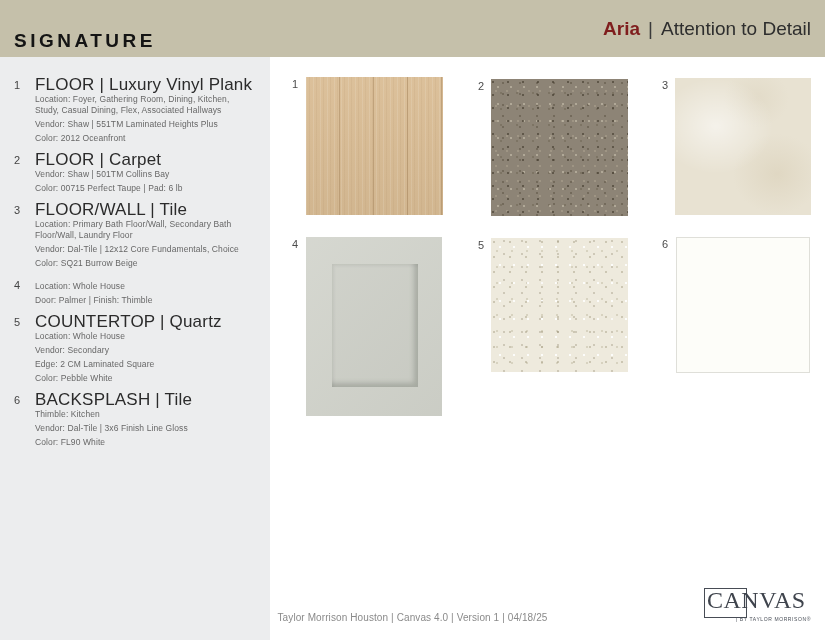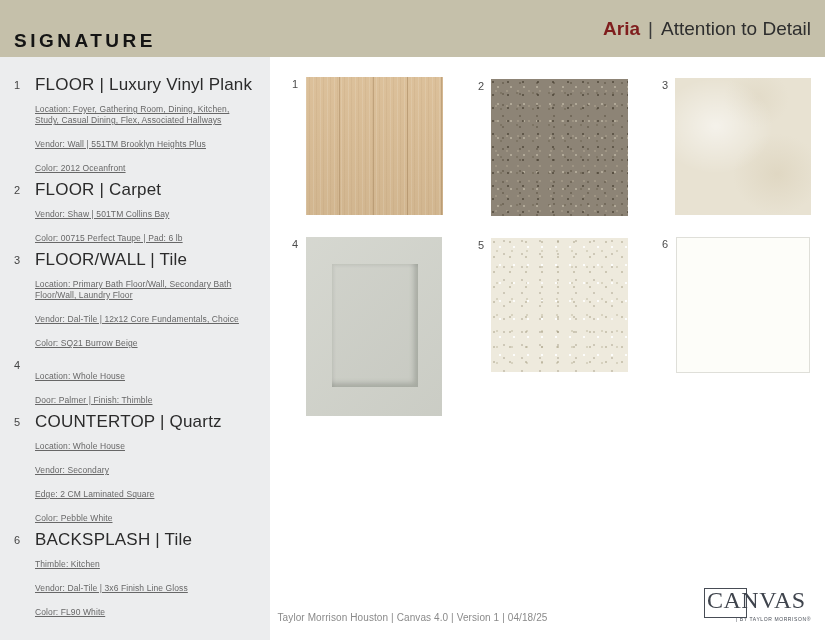--- a/index.html
+++ b/index.html
@@ -24,21 +24,21 @@
   .collection .tagline { color:#2e2e2e; }
 
   
   .sidebar {
     position:absolute; top:57px; left:0; width:270px; height:583px;
     padding:21px 12px 0 14px;
   }
   .spec-item { display:grid; grid-template-columns:21px 1fr; margin-bottom:9px; }
   .spec-number { font-size:11px; color:#444; padding-top:1px; }
   .spec-title { font-size:17px; line-height:13px; color:#2b2b2b; letter-spacing:.2px; margin-bottom:1px; }
-  .spec-detail { font-size:8.5px; line-height:11px; margin-top:13px; color:#676767; max-width:218px; letter-spacing:.1px;text-decoration:underline; }
+  .spec-detail { font-size:8.5px; line-height:11px; margin-top:3px; color:#676767; max-width:218px; letter-spacing:.1px; }
 
   
   .swatch-label { position:absolute; font-size:11px; color:#4c4c4c; }
   .swatch { position:absolute; }
 
   .swatch-1 { left:306px; top:77px; width:137px; height:138px;
     background-image:
       linear-gradient(90deg, transparent 0 33px, rgba(150,115,75,.38) 33px 34px),
       repeating-linear-gradient(90deg, rgba(255,255,255,.12) 0 1px, transparent 1px 3px, rgba(160,125,85,.10) 3px 4px, transparent 4px 7px),
       linear-gradient(180deg, rgba(255,255,255,.05), rgba(0,0,0,.04));
@@ -124,21 +124,21 @@
     </div>
   </div>
 
   <div class="sidebar" style="background-color: rgb(236, 237, 238);">
 
     <div class="spec-item">
       <div class="spec-number">1</div>
       <div>
         <div class="spec-title">FLOOR | Luxury Vinyl Plank</div>
         <div class="spec-detail">Location: Foyer, Gathering Room, Dining, Kitchen, Study, Casual Dining, Flex, Associated Hallways</div>
-        <div class="spec-detail">Vendor: Wall | 551TM Brooklyn Heights Plus</div>
+        <div class="spec-detail">Vendor: Shaw | 551TM Laminated Heights Plus</div>
         <div class="spec-detail">Color: 2012 Oceanfront</div>
       </div>
     </div>
 
     <div class="spec-item">
       <div class="spec-number">2</div>
       <div>
         <div class="spec-title">FLOOR | Carpet</div>
         <div class="spec-detail">Vendor: Shaw | 501TM Collins Bay</div>
         <div class="spec-detail">Color: 00715 Perfect Taupe | Pad: 6 lb</div>

